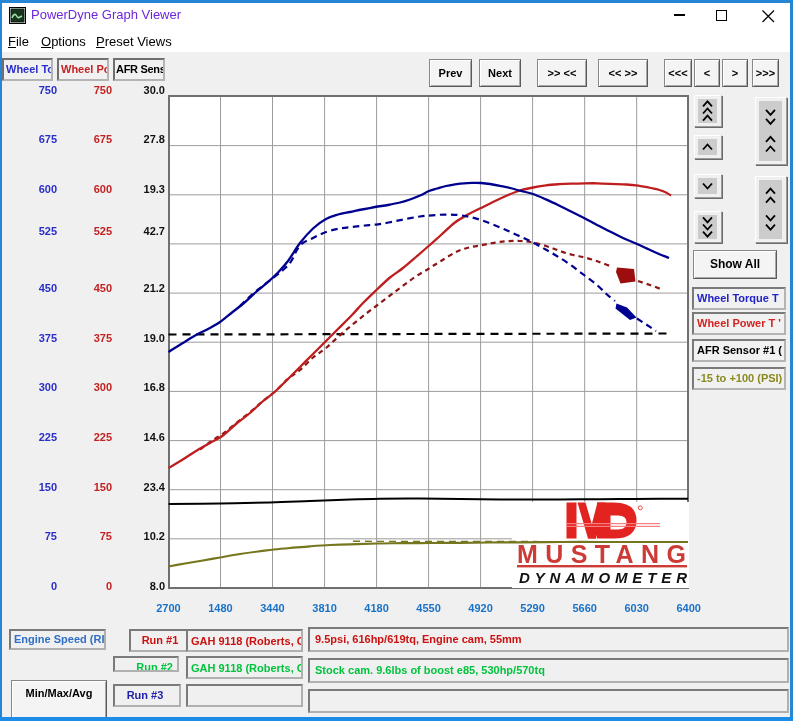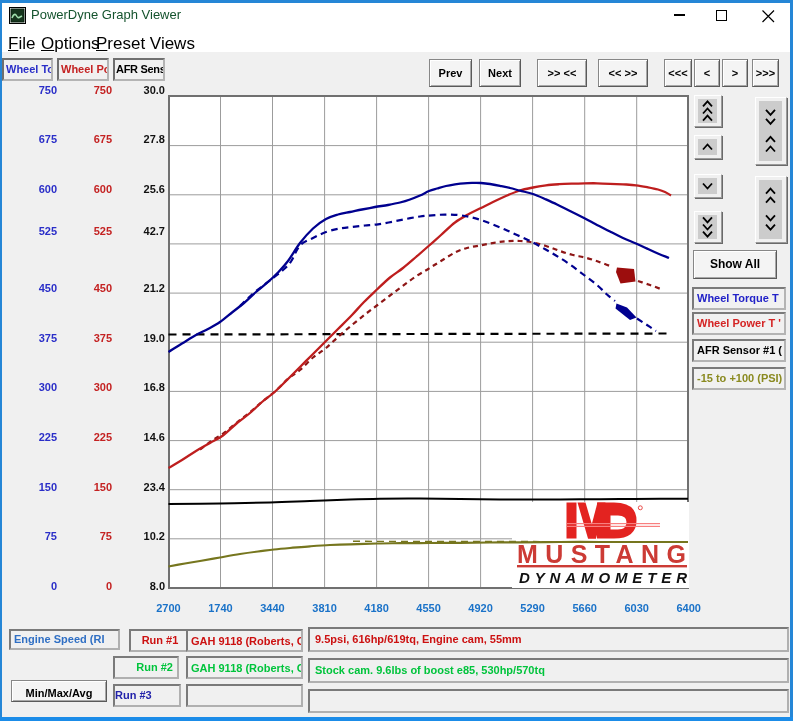--- a/index.html
+++ b/index.html
@@ -3,22 +3,22 @@
 *{margin:0;padding:0;box-sizing:border-box}
 html,body{width:793px;height:721px;overflow:hidden}
 body{font-family:"Liberation Sans",sans-serif;background:#f0f0f0;position:relative}
 .abs{position:absolute}
 .titlebar{left:0;top:0;width:793px;height:30px;background:#fff}
 .menubar{left:0;top:30px;width:793px;height:22px;background:#fff}
 .bordT{left:0;top:0;width:793px;height:3px;background:#2586d6}
 .bordL{left:0;top:0;width:2px;height:721px;background:#2586d6}
 .bordR{left:790px;top:0;width:3px;height:721px;background:#2586d6}
 .bordB{left:0;top:717px;width:793px;height:4px;background:#1b8ce8}
-.title{left:31px;top:7px;font-size:13px;color:#14532d}
-.menu{top:34px;font-size:17px;color:#000}
+.title{left:31px;top:7px;font-size:13px;color:#6d28d9}
+.menu{top:34px;font-size:13px;color:#000}
 .btn{position:absolute;background:#f4f4f4;border:1px solid #878787;border-right-color:#5a5a5a;border-bottom-color:#5a5a5a;box-shadow:inset 1px 1px 0 #fff,inset -1px -1px 0 #a8a8a8;font-weight:bold;font-size:11px;text-align:center;color:#000}
 .hbox{position:absolute;top:58px;height:23px;background:#f1f1f1;border:2px solid;border-color:#6f6f6f #b4b4b4 #b4b4b4 #6f6f6f;font-weight:bold;font-size:11px;line-height:19px;white-space:nowrap;overflow:hidden;padding-left:2px}
 .ylab{position:absolute;left:0;width:166px;height:14px;font-weight:bold;font-size:11px}
 .ylab span{position:absolute;top:0;text-align:right;display:block}
 .yb{left:0;width:57px;color:#2a2ec8}
 .yr{left:58px;width:54px;color:#c42222}
 .yk{left:113px;width:52px;color:#111}
 .xlab{position:absolute;top:602px;width:52px;text-align:center;font-weight:bold;font-size:11px;color:#1a72c8}
 .cbtn{position:absolute;background:#f0f0f0;border:1px solid #9a9a9a;border-top-color:#fff;border-left-color:#fff;box-shadow:1px 1px 0 #6a6a6a}
 .cin{position:absolute;background:#ccc}
@@ -60,21 +60,21 @@
     <span class="yk">30.0</span>
   </div>
 <div class="ylab" style="top:133.2px">
     <span class="yb">675</span>
     <span class="yr">675</span>
     <span class="yk">27.8</span>
   </div>
 <div class="ylab" style="top:182.8px">
     <span class="yb">600</span>
     <span class="yr">600</span>
-    <span class="yk">25.6</span>
+    <span class="yk">19.3</span>
   </div>
 <div class="ylab" style="top:225px">
     <span class="yb">525</span>
     <span class="yr">525</span>
     <span class="yk">42.7</span>
   </div>
 <div class="ylab" style="top:282.1px">
     <span class="yb">450</span>
     <span class="yr">450</span>
     <span class="yk">21.2</span>
@@ -104,21 +104,21 @@
     <span class="yr">75</span>
     <span class="yk">10.2</span>
   </div>
 <div class="ylab" style="top:580.0px">
     <span class="yb">0</span>
     <span class="yr">0</span>
     <span class="yk">8.0</span>
   </div>
 
 <div class="xlab" style="left:142.5px">2700</div>
-<div class="xlab" style="left:194.5px">1740</div>
+<div class="xlab" style="left:194.5px">1480</div>
 <div class="xlab" style="left:246.5px">3440</div>
 <div class="xlab" style="left:298.6px">3810</div>
 <div class="xlab" style="left:350.6px">4180</div>
 <div class="xlab" style="left:402.6px">4550</div>
 <div class="xlab" style="left:454.6px">4920</div>
 <div class="xlab" style="left:506.6px">5290</div>
 <div class="xlab" style="left:558.7px">5660</div>
 <div class="xlab" style="left:610.7px">6030</div>
 <div class="xlab" style="left:662.7px">6400</div>
 
@@ -210,27 +210,27 @@
         <polyline points="7.0,35.3 11.5,40.3 16.0,35.3" fill="none" stroke="#000" stroke-width="1.8"></polyline>
         <polyline points="7.0,44.7 11.5,49.7 16.0,44.7" fill="none" stroke="#000" stroke-width="1.8"></polyline>
       </svg></div>
   </div>
 
 <div class="btn" style="left:693px;top:250px;width:84px;height:29px;line-height:27px;font-size:12px">Show All</div>
 <div class="rbox" style="top:287px;color:#2222c8">Wheel Torque T</div>
 <div class="rbox" style="top:312px;color:#d42424">Wheel Power T '</div>
 <div class="rbox" style="top:339px;color:#000">AFR Sensor #1 (</div>
 <div class="rbox" style="top:367px;color:#8a8a20">-15 to +100 (PSI)</div>
-<div class="bbox" style="left:9px;top:629px;width:111px;height:21px;line-height:17px;color:#2f6fc4;padding-left:3px">Engine Speed (RI</div>
+<div class="bbox" style="left:9px;top:629px;width:97px;height:21px;line-height:17px;color:#2f6fc4;padding-left:3px">Engine Speed (RI</div>
 <div class="bbox" style="left:129px;top:629px;width:66px;height:23px;line-height:19px;color:#cc1111;text-align:center;padding-right:4px">Run #1</div>
 <div class="bbox" style="left:186px;top:629px;width:117px;height:23px;line-height:21px;color:#cc1111;padding-left:3px">GAH 9118 (Roberts, C</div>
 <div class="bbox" style="left:308px;top:627px;width:481px;height:25px;line-height:21px;color:#cc1111;padding-left:5px">9.5psi, 616hp/619tq, Engine cam, 55mm</div>
-<div class="bbox" style="left:113px;top:656px;width:66px;height:23px;line-height:19px;color:#00c43c;text-align:right;padding-right:4px">Run #2</div>
+<div class="bbox" style="left:113px;top:656px;width:66px;height:16px;line-height:19px;color:#00c43c;text-align:right;padding-right:4px">Run #2</div>
 <div class="bbox" style="left:186px;top:656px;width:117px;height:23px;line-height:21px;color:#00c43c;padding-left:3px">GAH 9118 (Roberts, C</div>
 <div class="bbox" style="left:308px;top:658px;width:481px;height:25px;line-height:21px;color:#00c43c;padding-left:5px">Stock cam. 9.6lbs of boost e85, 530hp/570tq</div>
-<div class="bbox" style="left:113px;top:684px;width:68px;height:23px;line-height:19px;color:#2222aa;text-align:left;padding-right:4px">Run #3</div>
+<div class="bbox" style="left:113px;top:684px;width:68px;height:23px;line-height:19px;color:#2222aa;text-align:center;padding-right:4px">Run #3</div>
 <div class="bbox" style="left:186px;top:684px;width:117px;height:23px"></div>
 <div class="bbox" style="left:308px;top:689px;width:481px;height:24px"></div>
-<div class="btn" style="left:11px;top:680px;width:96px;height:22px;line-height:24px">Min/Max/Avg</div>
+<div class="btn" style="left:11px;top:680px;width:96px;height:42px;line-height:24px">Min/Max/Avg</div>
 <div class="abs bordT"></div>
 <div class="abs bordL"></div>
 <div class="abs bordR"></div>
 <div class="abs bordB"></div>
 
 </body></html>

